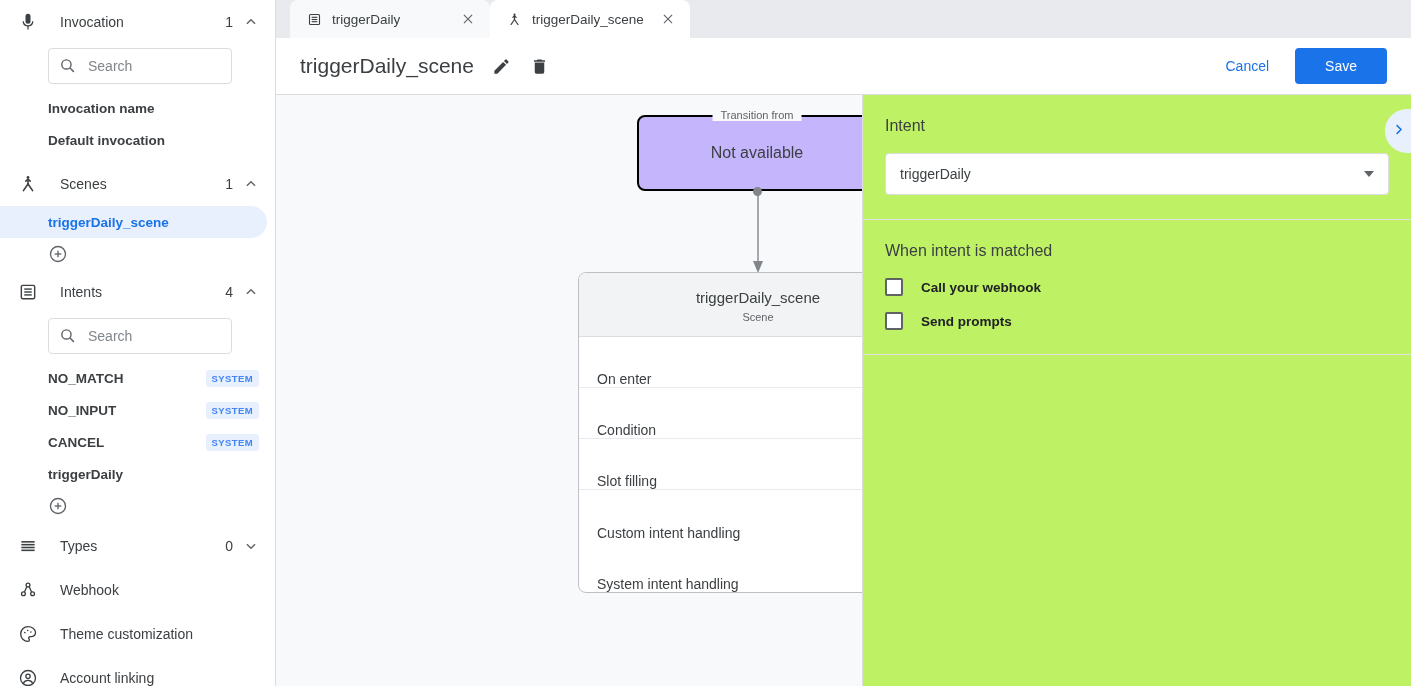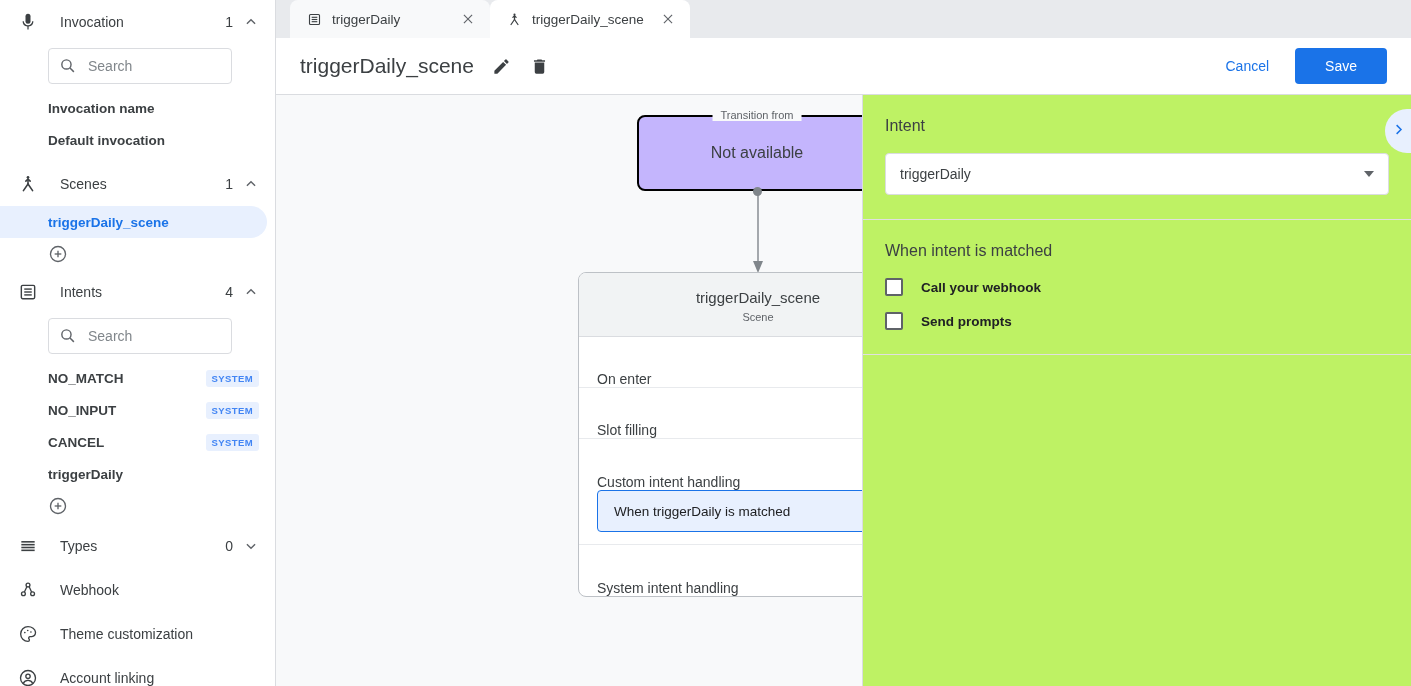--- a/index.html
+++ b/index.html
@@ -454,30 +454,31 @@
           <div id="scene-card-head">
             <div class="title">triggerDaily_scene</div>
             <div class="sub">Scene</div>
           </div>
 
           <div class="card-row">
             <span class="r-label">On enter</span>
 
           </div>
           <div class="card-row">
+            <span class="r-label">Condition</span>
+
+          </div>
+          <div class="card-row">
             <span class="r-label">Slot filling</span>
 
           </div>
 
           <div class="card-row" style="border-bottom:none;">
             <span class="r-label">Custom intent handling</span>
 
-          </div>
-          <div class="chip-wrap">
-            <div class="chip">When triggerDaily is matched</div>
           </div>
 
           <div class="card-row last">
             <span class="r-label">System intent handling</span>
 
           </div>
         </div>
 
       </div>
 

